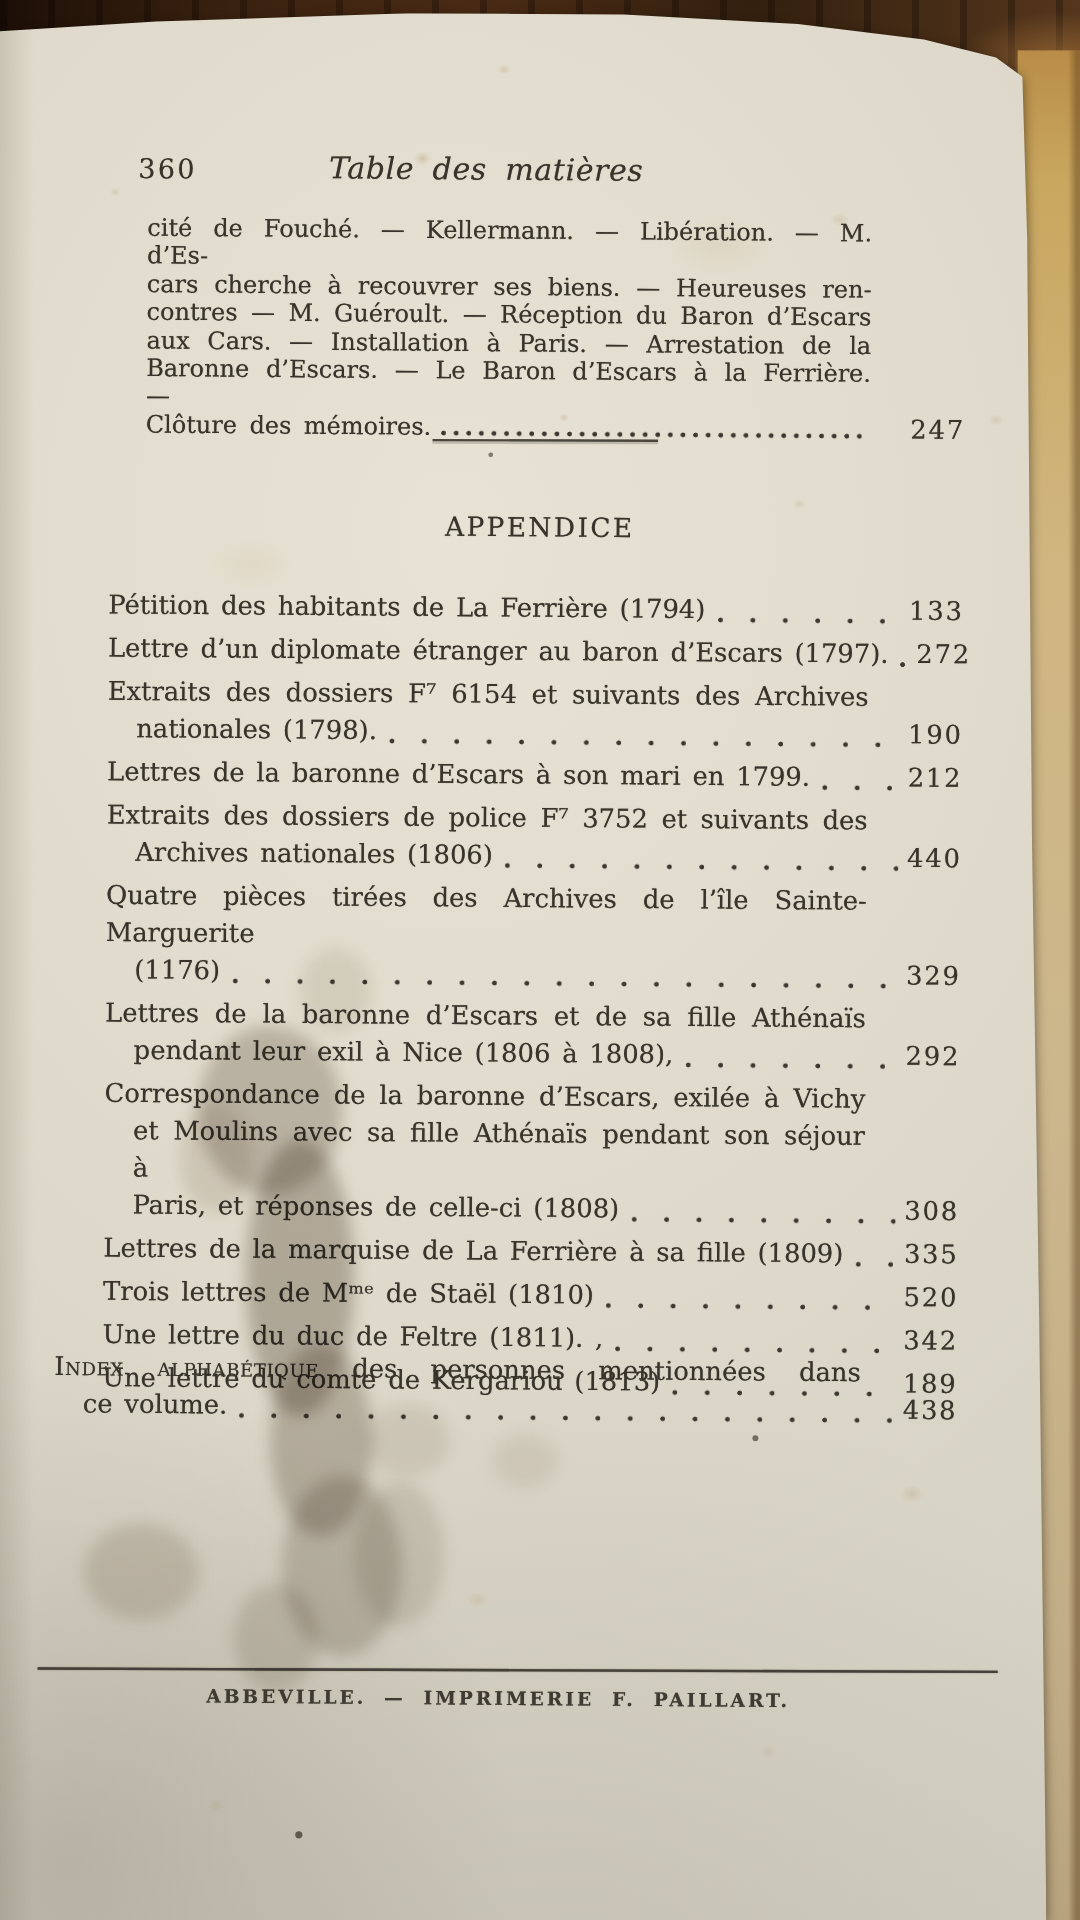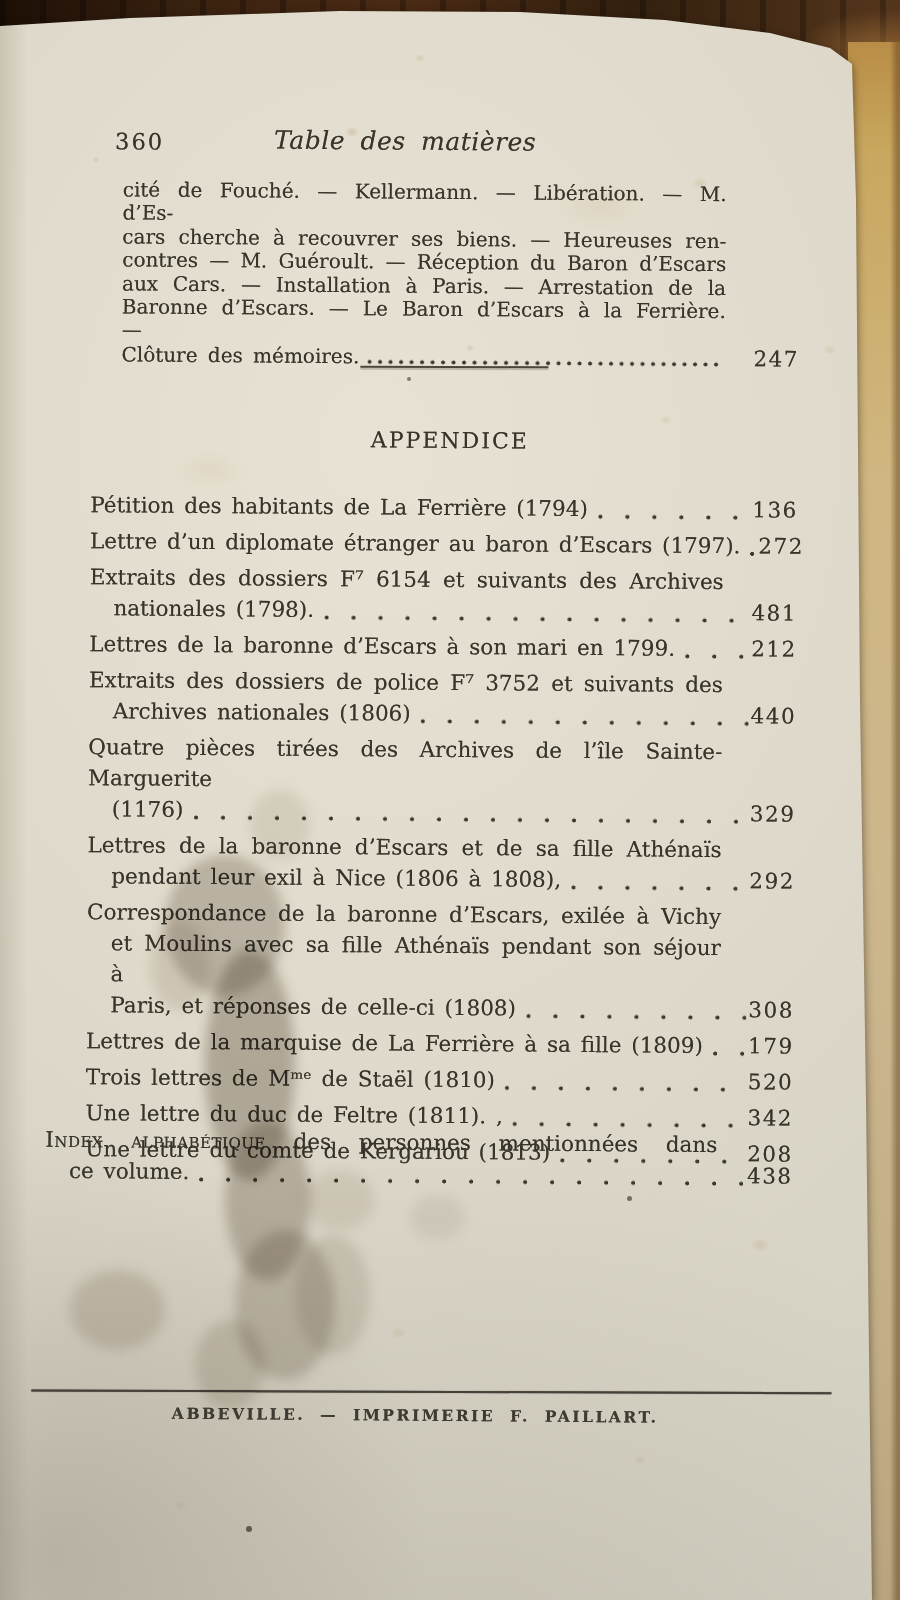--- a/index.html
+++ b/index.html
@@ -61,21 +61,21 @@
   .folio{position:absolute;left:110px;top:131px;font-size:22.5px;letter-spacing:2px;}
   .running-title{position:absolute;left:0;right:100px;top:127px;text-align:center;
     font-style:italic;font-size:25px;letter-spacing:.5px;word-spacing:7px;}
   .chapter-end{position:absolute;left:118px;top:181px;width:688px;font-size:20px;line-height:23.4px;word-spacing:4px;}
   .chapter-end .fill{text-align:justify;text-align-last:justify;margin-right:84px;}
   .lastline{display:flex;align-items:baseline;}
   .lastline .txt{white-space:nowrap;}
   .leader{flex:1;min-width:6px;height:5px;align-self:flex-end;margin:0 2px 5px 10px;
     background:radial-gradient(circle at 2.2px 2.5px, #3c3830 1.7px, rgba(0,0,0,0) 2.3px) left bottom/27px 5px repeat-x;}
   .leader.dense{background-size:10.5px 5px;margin:0 34px 4px 8px;}
-  .pagenum{min-width:56px;text-align:left;font-size:21.5px;letter-spacing:1.5px;}
+  .pagenum{min-width:56px;text-align:center;font-size:21.5px;letter-spacing:1.5px;}
   .divider{position:absolute;left:357px;top:366px;width:188px;height:2px;background:#4a463c;
     box-shadow:0 2px 0 rgba(74,70,60,.25);transform:rotate(-.3deg);}
   .appendice-heading{position:absolute;left:88px;top:428px;width:718px;text-align:center;
     font-size:22px;letter-spacing:2px;}
   .toc{position:absolute;left:88px;top:492px;width:718px;font-size:21.5px;line-height:31px;word-spacing:3px;}
   .toc .entry{margin-bottom:5px;}
   .toc .fill{text-align:justify;text-align-last:justify;margin-right:84px;}
   .toc .cont{margin-left:24px;}
   .index{position:absolute;left:48px;top:1127px;width:758px;font-size:21.5px;line-height:31px;word-spacing:3px;}
   .index .fill{text-align:justify;text-align-last:justify;margin-right:86px;}
@@ -122,36 +122,36 @@
 
         <div class="divider"></div>
 
         <div class="appendice-heading">APPENDICE</div>
 
         <div class="toc">
             <div class="entry">
               <div class="lastline">
                 <span class="txt">Pétition des habitants de La Ferrière (1794)</span>
                 <span class="leader"></span>
-                <span class="pagenum">136</span>
+                <span class="pagenum">133</span>
               </div>
             </div>
             <div class="entry">
               <div class="lastline">
                 <span class="txt">Lettre d’un diplomate étranger au baron d’Escars (1797).</span>
                 <span class="leader"></span>
                 <span class="pagenum">272</span>
               </div>
             </div>
             <div class="entry">
               <div class="fill">Extraits des dossiers F⁷ 6154 et suivants des Archives</div>
               <div class="lastline cont">
                 <span class="txt">nationales (1798).</span>
                 <span class="leader"></span>
-                <span class="pagenum">481</span>
+                <span class="pagenum">190</span>
               </div>
             </div>
             <div class="entry">
               <div class="lastline">
                 <span class="txt">Lettres de la baronne d’Escars à son mari en 1799.</span>
                 <span class="leader"></span>
                 <span class="pagenum">212</span>
               </div>
             </div>
             <div class="entry">
@@ -184,42 +184,42 @@
               <div class="lastline cont">
                 <span class="txt">Paris, et réponses de celle-ci (1808)</span>
                 <span class="leader"></span>
                 <span class="pagenum">308</span>
               </div>
             </div>
             <div class="entry">
               <div class="lastline">
                 <span class="txt">Lettres de la marquise de La Ferrière à sa fille (1809)</span>
                 <span class="leader"></span>
-                <span class="pagenum">179</span>
+                <span class="pagenum">335</span>
               </div>
             </div>
             <div class="entry">
               <div class="lastline">
                 <span class="txt">Trois lettres de Mᵐᵉ de Staël (1810)</span>
                 <span class="leader"></span>
                 <span class="pagenum">520</span>
               </div>
             </div>
             <div class="entry">
               <div class="lastline">
                 <span class="txt">Une lettre du duc de Feltre (1811). ,</span>
                 <span class="leader"></span>
                 <span class="pagenum">342</span>
               </div>
             </div>
             <div class="entry">
               <div class="lastline">
                 <span class="txt">Une lettre du comte de Kergariou (1813)</span>
                 <span class="leader"></span>
-                <span class="pagenum">208</span>
+                <span class="pagenum">189</span>
               </div>
             </div>
           </div>
 
         <div class="index">
           <div class="fill">
             <span class="smallcaps">Index alphabétique</span>
             <span>des personnes mentionnées dans</span>
           </div>
           <div class="lastline">

